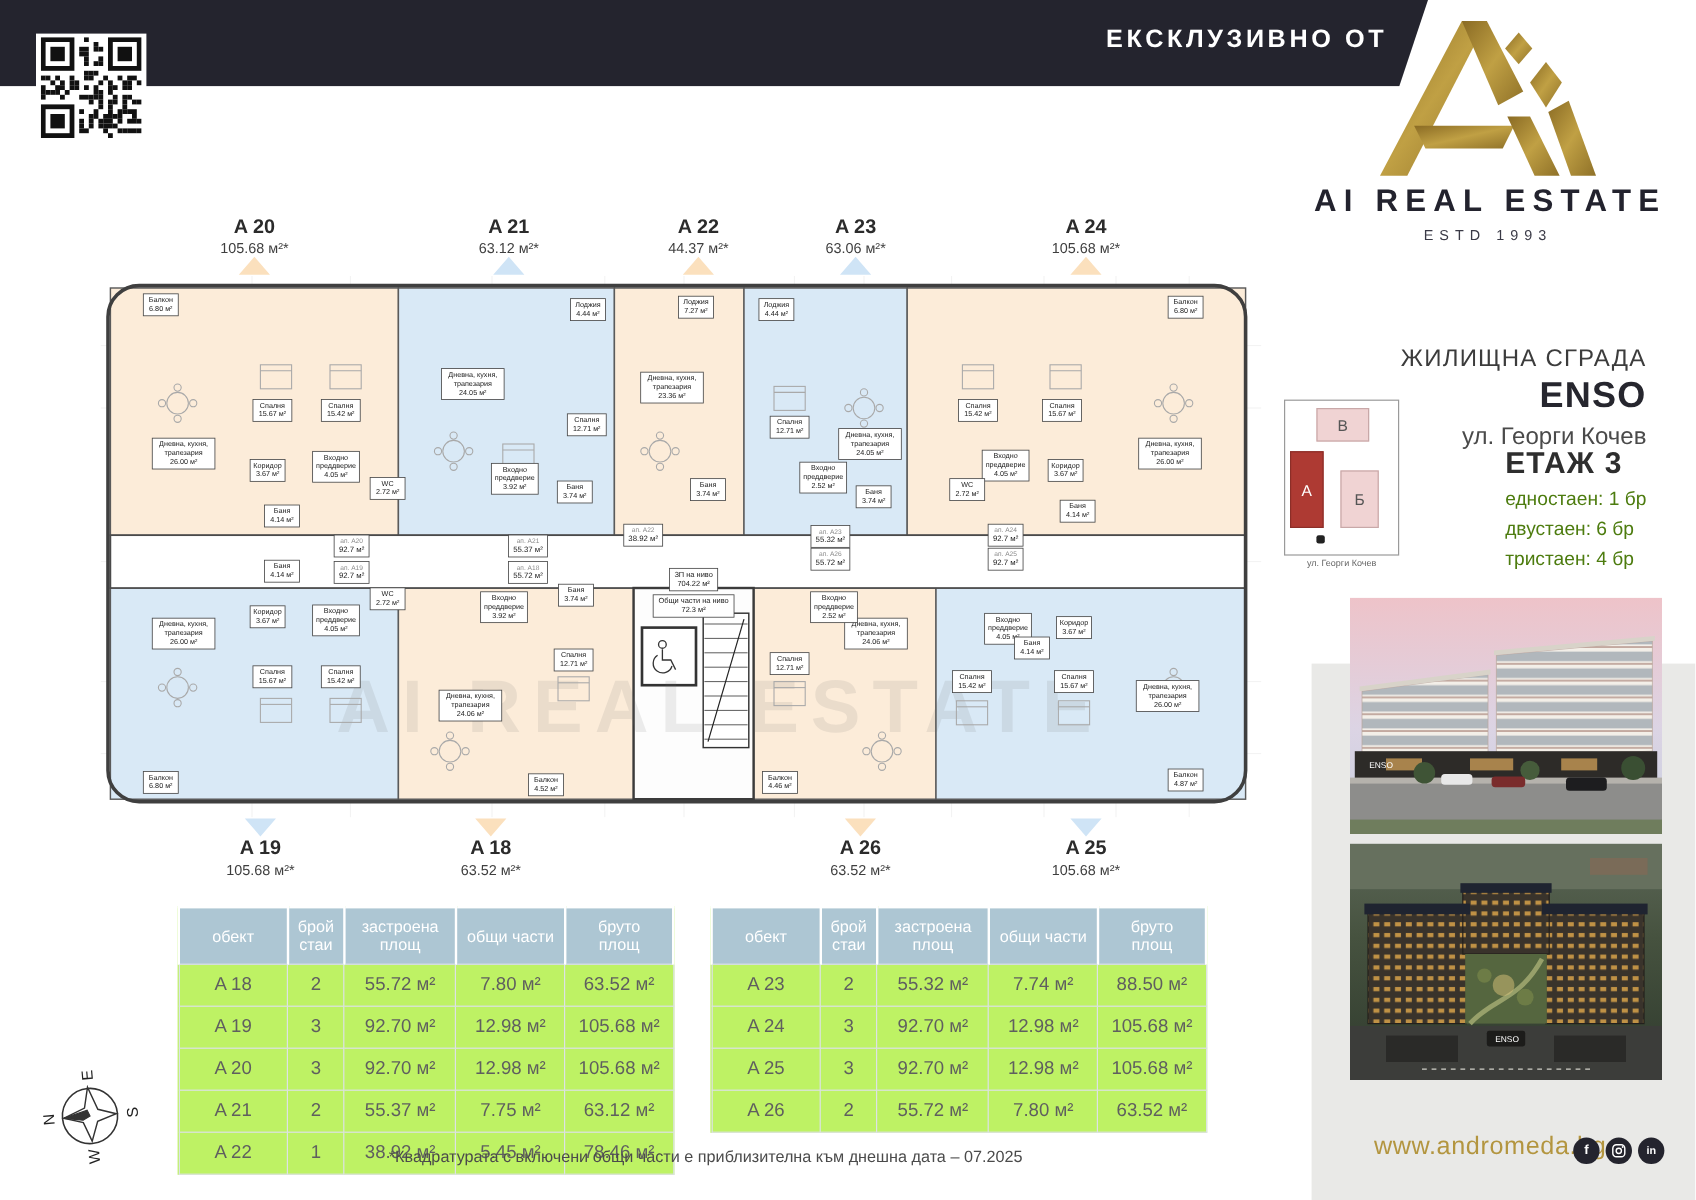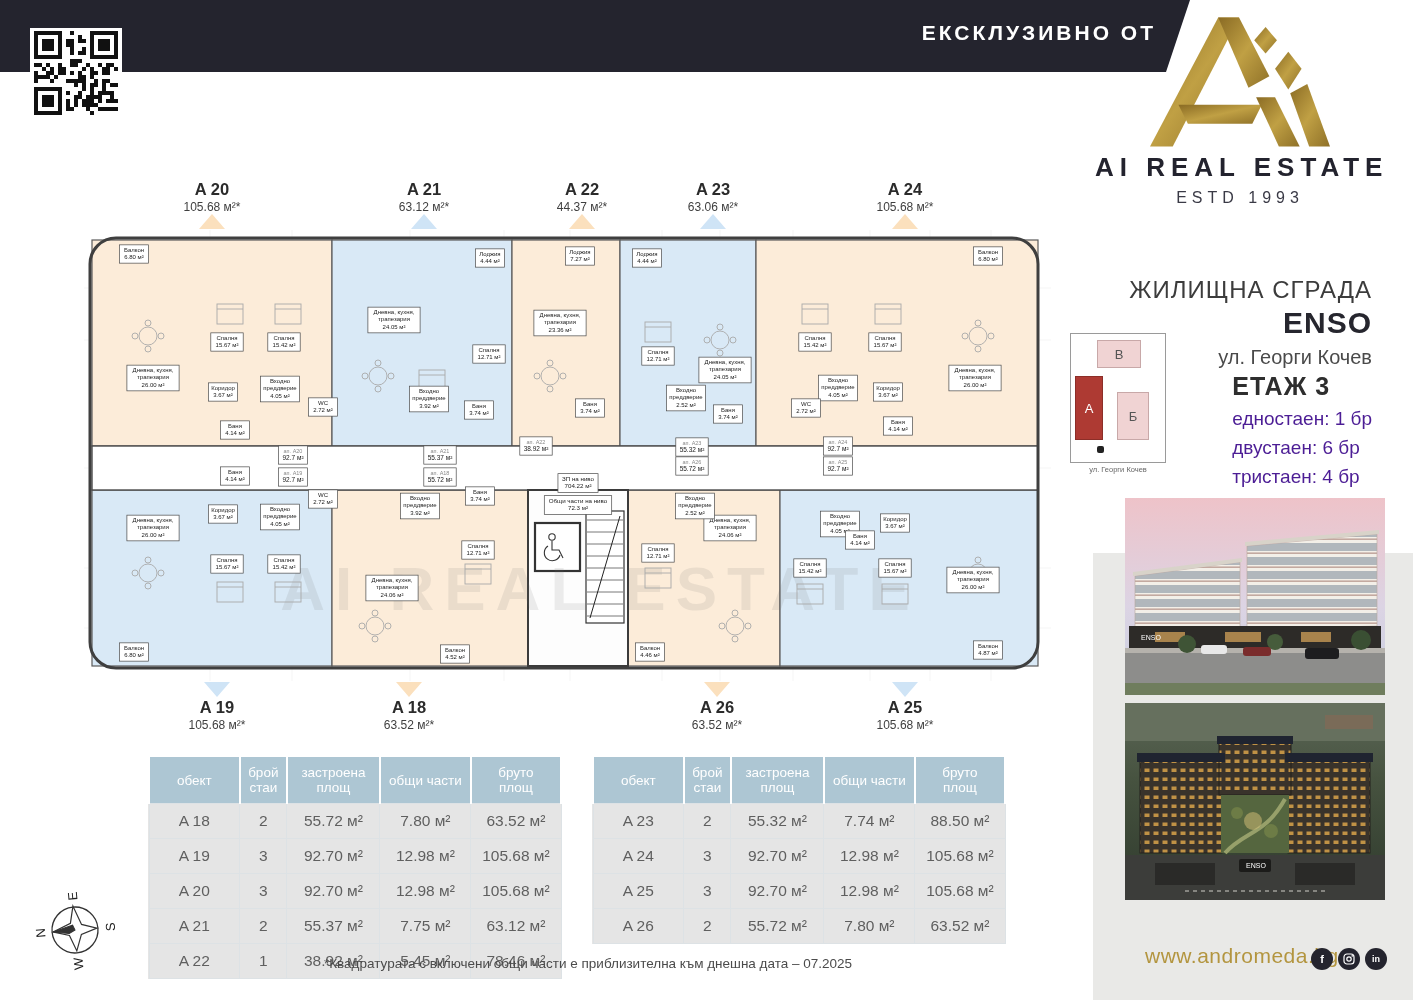--- a/index.html
+++ b/index.html
@@ -13,30 +13,30 @@
           font-size:21px;font-weight:bold;letter-spacing:3px;}
 
   
   .qr{position:absolute;left:30px;top:28px;width:92px;height:90px;background:#fff;
       display:flex;align-items:center;justify-content:center;}
 
   
   .logo{position:absolute;left:1095px;top:16px;width:290px;text-align:center;}
   .logo svg.mark{display:block;margin:0 auto;}
   .logo .name{margin-top:4px;font-size:26px;font-weight:bold;color:#23232e;letter-spacing:6px;white-space:nowrap;}
-  .logo .estd{margin-top:6px;font-size:16px;color:#3a3a46;letter-spacing:5px;}
+  .logo .estd{margin-top:6px;font-size:12px;color:#3a3a46;letter-spacing:5px;}
 
   
   .proj{position:absolute;right:41px;top:276px;text-align:right;}
-  .proj .type{font-size:24px;color:#3c3c3c;letter-spacing:1px;}
+  .proj .type{font-size:20px;color:#3c3c3c;letter-spacing:1px;margin-top:12px;}
   .proj .name{font-size:30px;font-weight:bold;color:#26262e;letter-spacing:1px;margin-top:2px;}
   .proj .addr{font-size:20px;color:#4a4a4a;margin-top:6px;}
   .floorinfo{position:absolute;right:41px;top:372px;text-align:left;}
   .floorinfo .title{font-size:25px;font-weight:bold;color:#2e2e2e;letter-spacing:1px;}
-  .floorinfo .line{font-size:19px;color:#4c1d95;margin-top:7px;}
+  .floorinfo .line{font-size:16px;color:#4d7c0f;margin-top:7px;}
 
   
   .sitemap{position:absolute;left:1070px;top:333px;width:94px;height:128px;background:#fff;
            border:1px solid #9a9a9a;}
   .sitemap .blk{position:absolute;display:flex;align-items:center;justify-content:center;
            font-size:13px;color:#555;border:1px solid #c8a8a8;}
   .sitemap .blk.b-v{left:26px;top:6px;width:42px;height:26px;background:#f0d3d3;}
   .sitemap .blk.b-a{left:4px;top:42px;width:26px;height:62px;background:#ae3a33;color:#fff;border-color:#8c2e28;}
   .sitemap .blk.b-b{left:46px;top:58px;width:30px;height:46px;background:#f0d3d3;}
   .sitemap .street{position:absolute;left:0;top:131px;width:100%;text-align:center;
@@ -47,21 +47,21 @@
   .plan-wrap{position:absolute;left:80px;top:228px;width:975px;height:455px;}
   .unit-hdr{position:absolute;text-align:center;transform:translateX(-50%);white-space:nowrap;}
   .unit-hdr .uid{font-size:16.5px;font-weight:bold;color:#2b2b2b;}
   .unit-hdr .uarea{font-size:12px;color:#3f3f3f;margin-top:1px;}
   .tri{position:absolute;width:0;height:0;transform:translateX(-50%);
        border-left:13px solid transparent;border-right:13px solid transparent;}
   .tri.up{border-bottom:15px solid transparent;}
   .tri.down{border-top:15px solid transparent;}
 
   
-  .atable{position:absolute;border-collapse:collapse;background:#e5e5e5;}
+  .atable{position:absolute;border-collapse:collapse;background:#bef264;}
   .atable td,.atable th{border:1px solid #dde2e5;text-align:center;vertical-align:middle;
        font-weight:normal;}
   .atable thead th{background:#adc6d3;color:#fff;font-size:13.5px;line-height:15px;
        border:2px solid #fff;border-bottom:none;height:44px;}
   .atable tbody td{font-size:15.5px;color:#5f5f5f;height:32px;}
 
   .footnote{position:absolute;left:0;top:956px;width:1176px;text-align:center;
        font-size:13.5px;color:#4b4b4b;}
 
   

